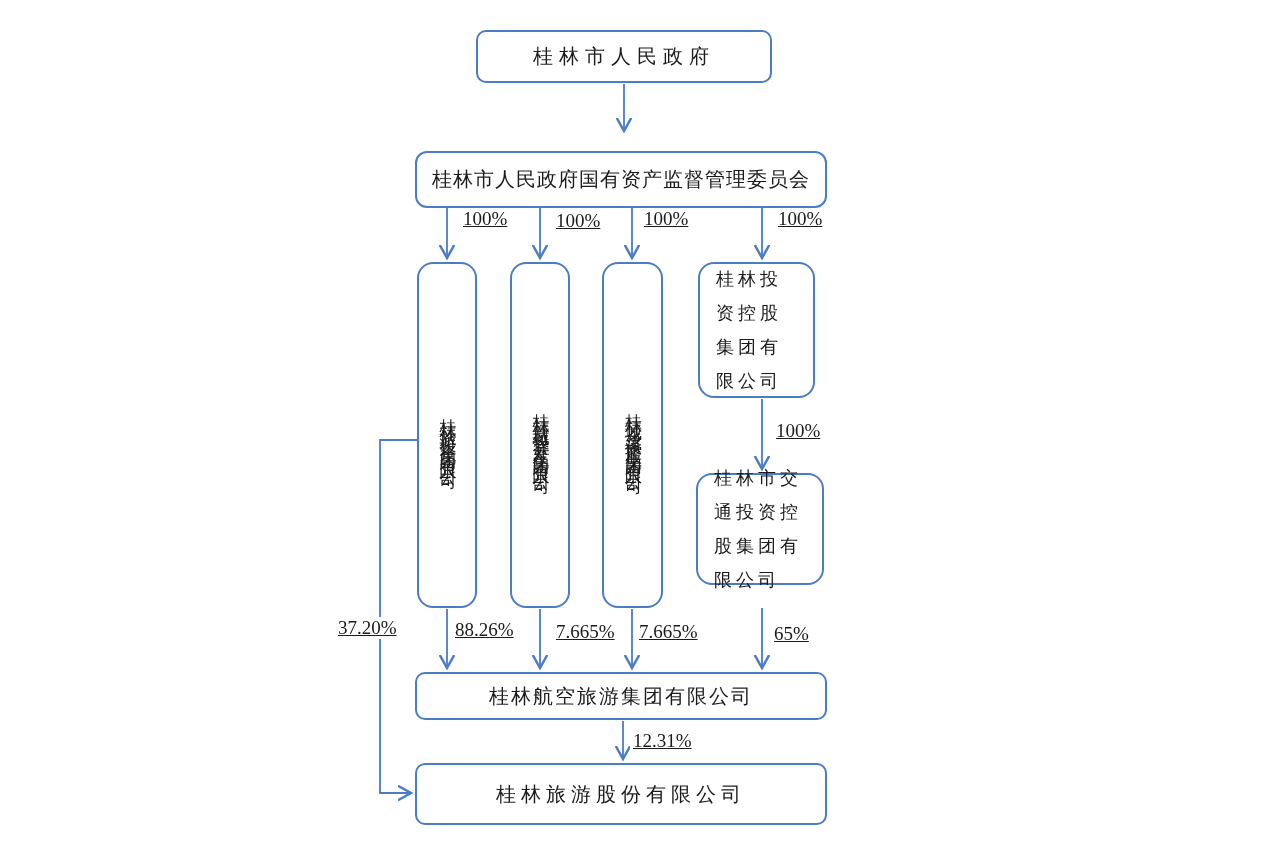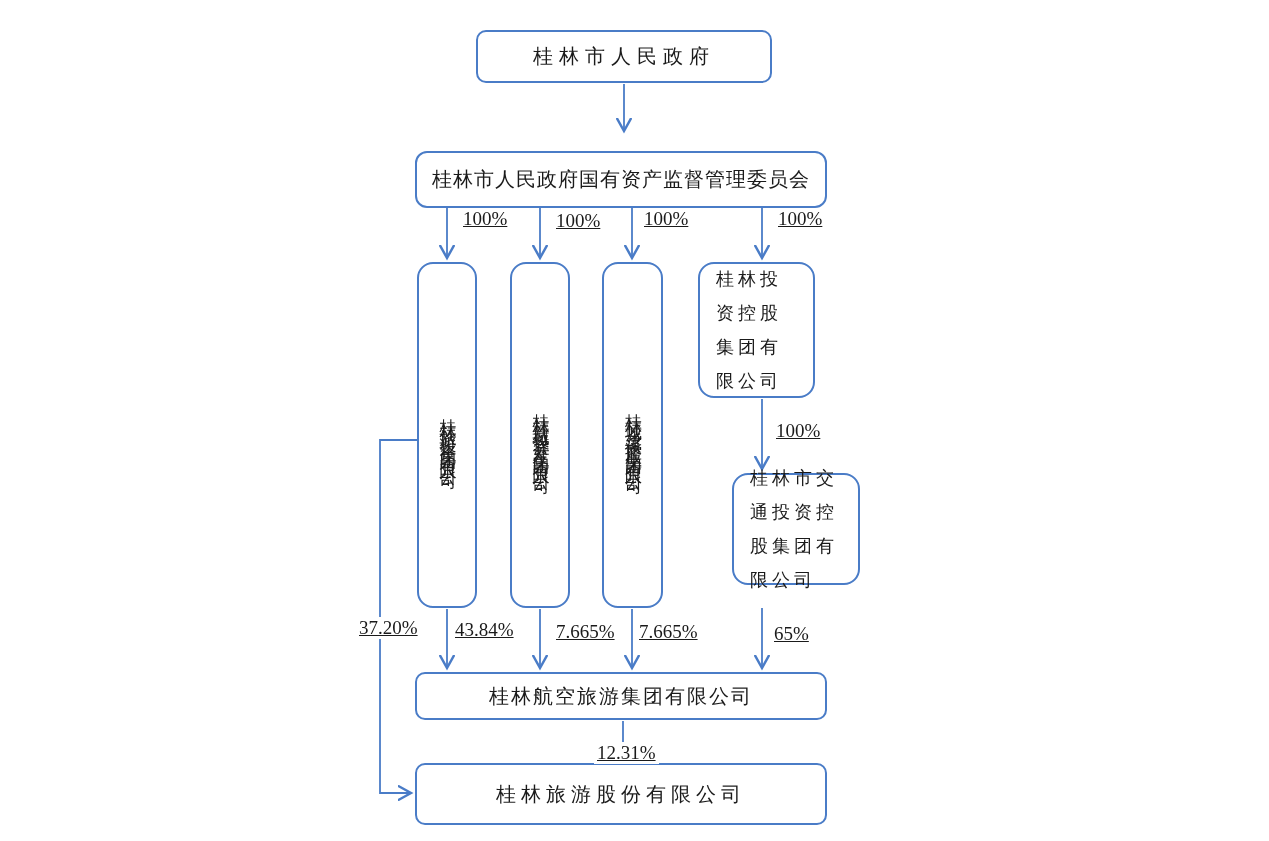--- a/index.html
+++ b/index.html
@@ -15,35 +15,35 @@
   .node.small{border-radius:16px;font-size:18px;letter-spacing:4px;line-height:34px;
         align-items:center;justify-content:center;padding:0 16px;text-align:left;}
   .pct{position:absolute;font-size:19px;background:#ffffff;padding:0 3px;white-space:nowrap;text-decoration:underline;}
   
   #n-gov{left:476px;top:30px;width:296px;height:53px;letter-spacing:6px;}
   #n-sasac{left:415px;top:151px;width:412px;height:57px;border-radius:12px;letter-spacing:1px;}
   #n-tourism{left:417px;top:262px;width:60px;height:346px;}
   #n-newcity{left:510px;top:262px;width:60px;height:346px;}
   #n-urban{left:602px;top:262px;width:61px;height:346px;}
   #n-invest{left:698px;top:262px;width:117px;height:136px;}
-  #n-transport{left:732px;top:473px;width:128px;height:112px;}
+  #n-transport{left:696px;top:473px;width:128px;height:112px;}
   #n-aviation{left:415px;top:672px;width:412px;height:48px;}
   #n-corp{left:415px;top:763px;width:412px;height:62px;letter-spacing:5px;text-align:center;}
   
   #p-100a{left:460px;top:208px;}
   #p-100b{left:553px;top:210px;}
   #p-100c{left:641px;top:208px;}
   #p-100d{left:775px;top:208px;}
   #p-100e{left:773px;top:420px;}
   #p-1967{left:452px;top:619px;}
   #p-7665a{left:553px;top:621px;}
   #p-7665b{left:636px;top:621px;}
   #p-65{left:771px;top:623px;}
-  #p-3720{left:356px;top:617px;}
-  #p-1231{left:594px;top:730px;margin-top:12px;}
+  #p-3720{left:335px;top:617px;}
+  #p-1231{left:630px;top:730px;}
 </style>
 </head>
 <body>
 
 <div class="canvas">
 
   <svg class="wires" viewBox="0 0 1269 841">
     <defs>
       <marker id="arr" viewBox="0 0 12 12" refX="10" refY="6" markerWidth="9" markerHeight="9" orient="auto-start-reverse">
         <path d="M1,1 L10,6 L1,11" fill="none" stroke="#4a7cc7" stroke-width="1.8" stroke-linecap="round"></path>
@@ -81,20 +81,20 @@
 
   <div class="node" id="n-aviation">桂林航空旅游集团有限公司</div>
 
   <div class="node" id="n-corp">桂林旅游股份有限公司</div>
 
   <div class="pct" id="p-100a">100%</div>
   <div class="pct" id="p-100b">100%</div>
   <div class="pct" id="p-100c">100%</div>
   <div class="pct" id="p-100d">100%</div>
   <div class="pct" id="p-100e">100%</div>
-  <div class="pct" id="p-1967">43.84%</div>
+  <div class="pct" id="p-1967">88.26%</div>
   <div class="pct" id="p-7665a">7.665%</div>
   <div class="pct" id="p-7665b">7.665%</div>
   <div class="pct" id="p-65">65%</div>
   <div class="pct" id="p-3720">37.20%</div>
   <div class="pct" id="p-1231">12.31%</div>
 
 </div>
 
 </body></html>

